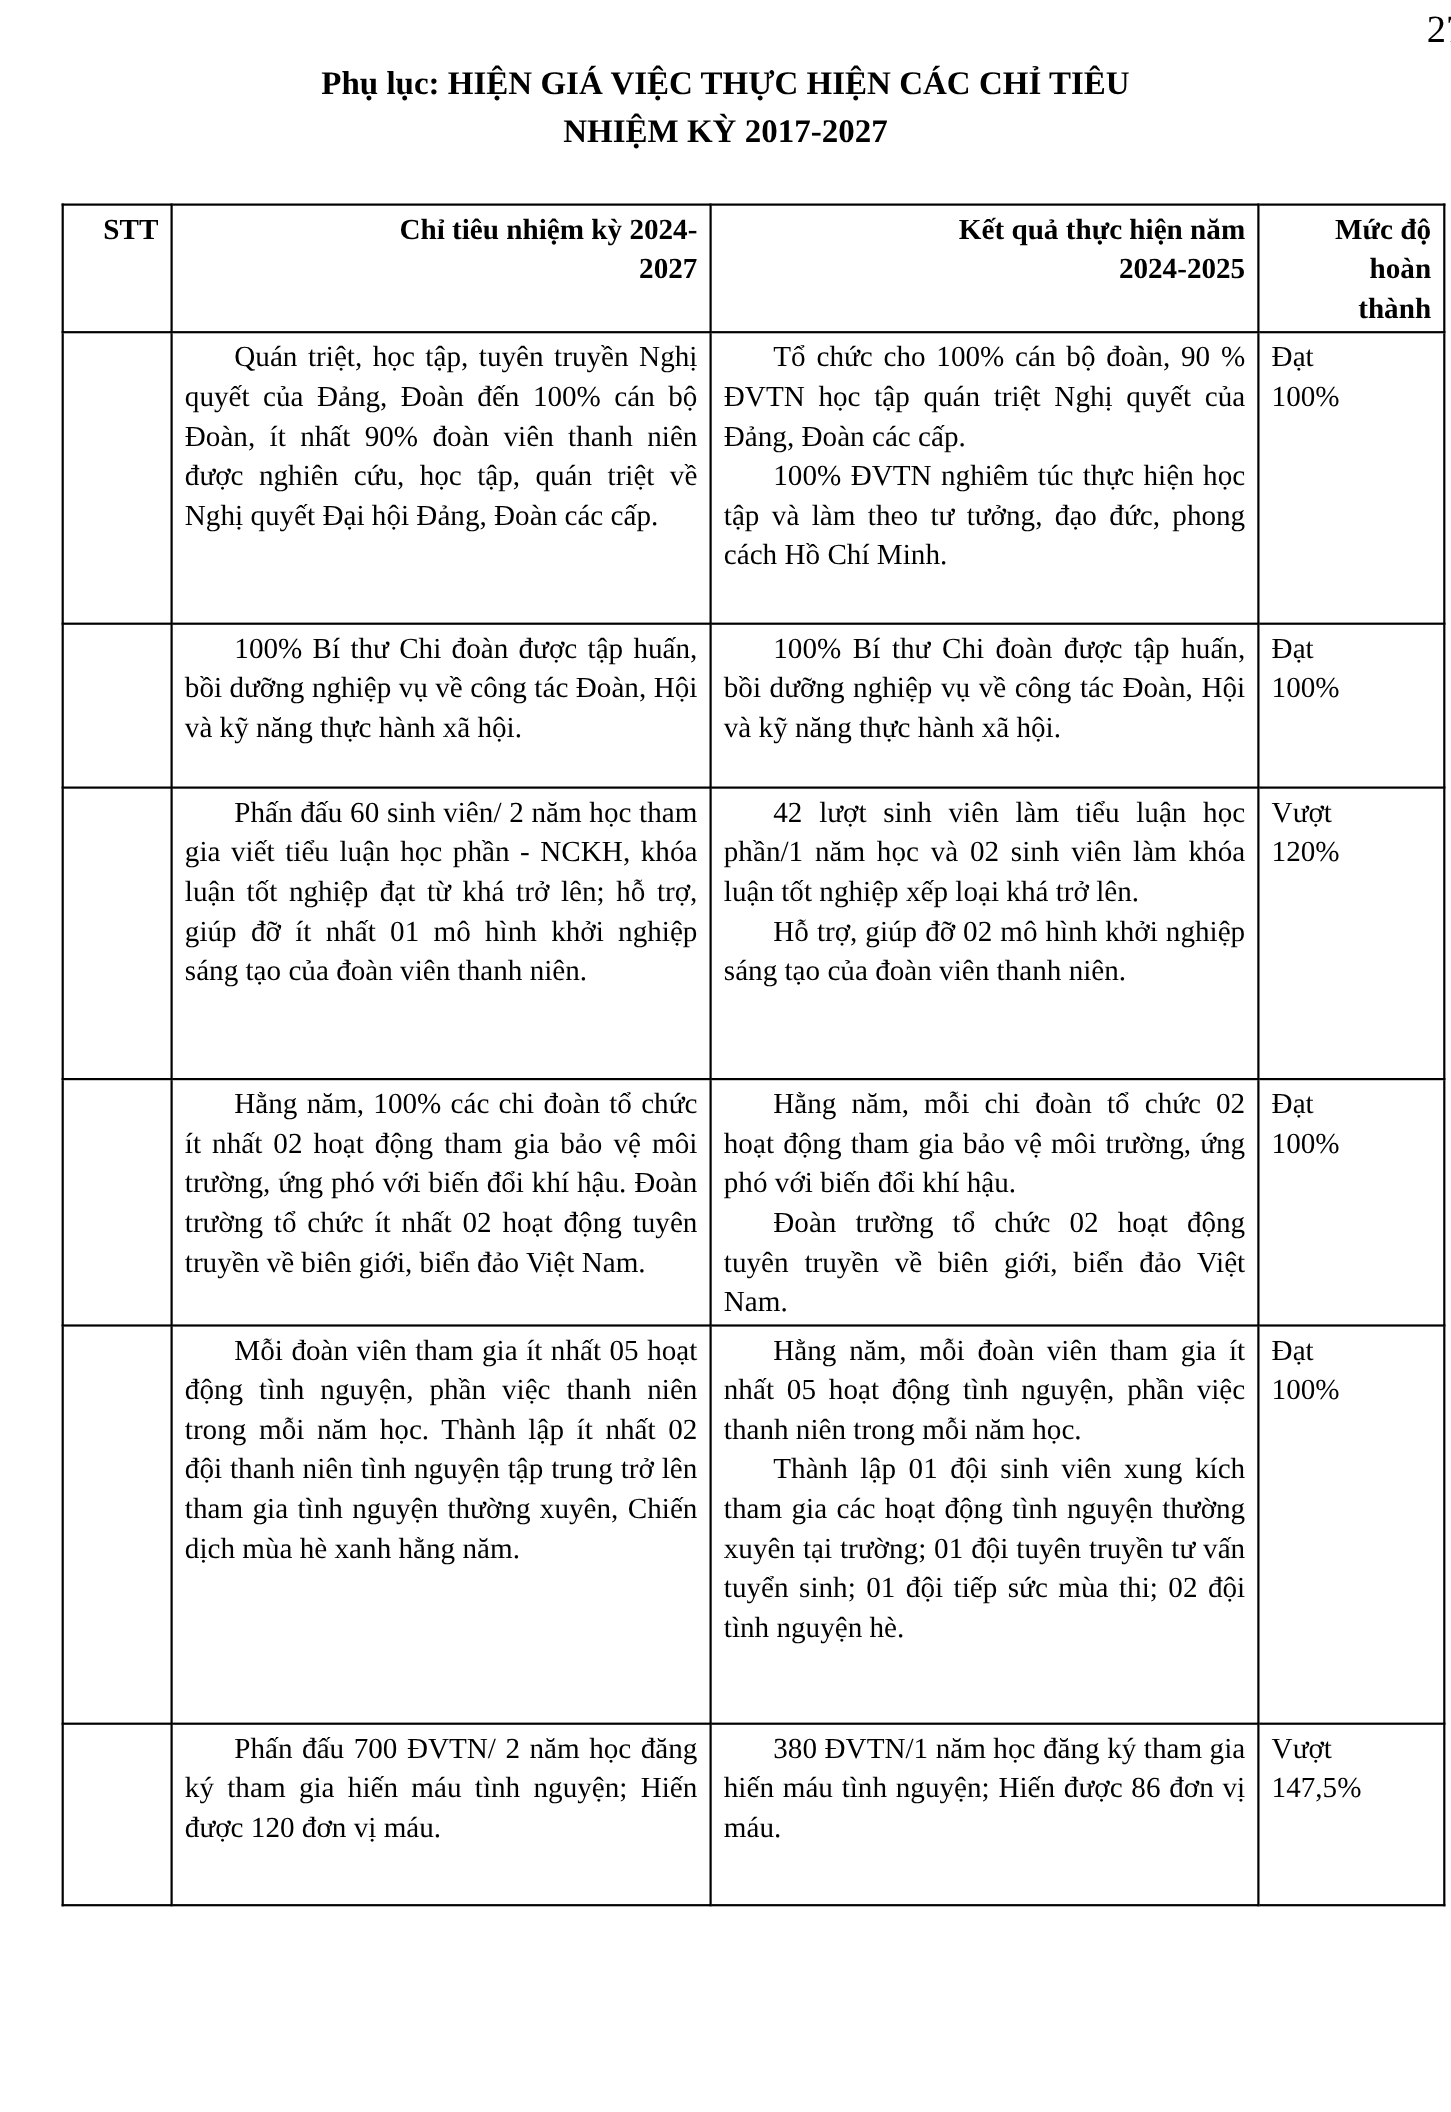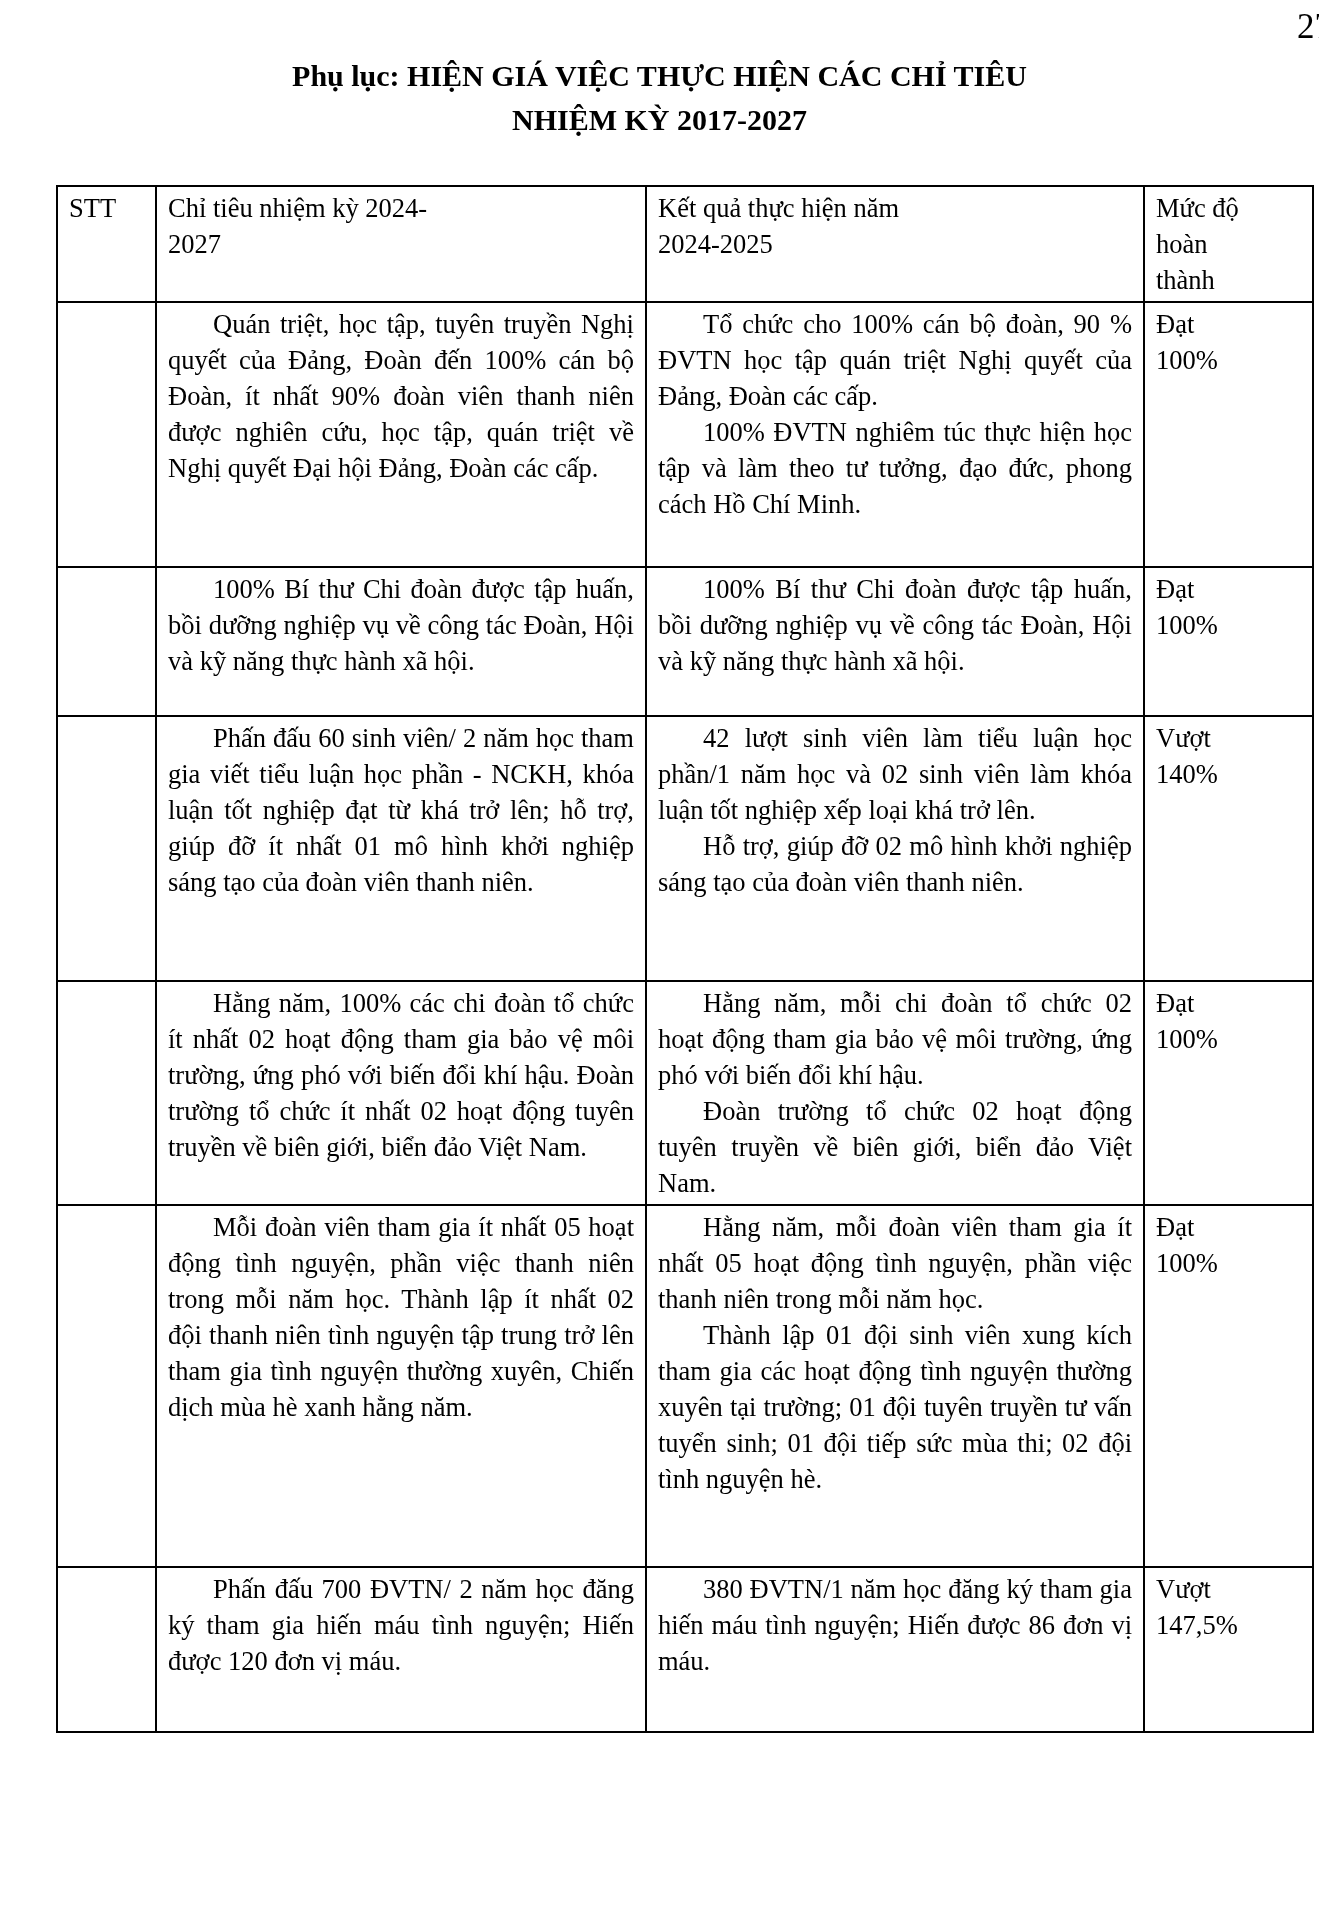--- a/index.html
+++ b/index.html
@@ -40,23 +40,23 @@
   }
   table.appendix td {
     border: 2px solid #000;
     vertical-align: top;
     padding: 3px 11px;
     font-size: 26.5px;
     line-height: 36px;
     overflow: hidden;
   }
   td.hd {
-    text-align: left;
+    text-align: right;
     vertical-align: middle;
-    font-weight: normal;
+    font-weight: bold;
     font-size: 27px;
     line-height: 37px;
     padding: 4px 4px;
   }
   td.stt-col { text-align: center; }
   td.status {
     vertical-align: middle;
     font-weight: normal;
     font-size: 28px;
     line-height: 44px;
@@ -147,21 +147,21 @@
       <td class="stt-col"></td>
       <td>
         <p class="para">Phấn đấu 60 sinh viên/ 2 năm học tham gia viết tiểu luận học phần - NCKH, khóa luận tốt nghiệp đạt từ khá trở lên; hỗ trợ, giúp đỡ ít nhất 01 mô hình khởi nghiệp sáng tạo của đoàn viên thanh niên.</p>
       </td>
       <td>
         <p class="para">42 lượt sinh viên làm tiểu luận học phần/1 năm học và 02 sinh viên làm khóa luận tốt nghiệp xếp loại khá trở lên.</p>
         <p class="para">Hỗ trợ, giúp đỡ 02 mô hình khởi nghiệp sáng tạo của đoàn viên thanh niên.</p>
       </td>
       <td class="status">
         <div>Vượt</div>
-        <div>140%</div>
+        <div>120%</div>
       </td>
     </tr>
 
     <tr class="r4">
       <td class="stt-col"></td>
       <td>
         <p class="para">Hằng năm, 100% các chi đoàn tổ chức ít nhất 02 hoạt động tham gia bảo vệ môi trường, ứng phó với biến đổi khí hậu. Đoàn trường tổ chức ít nhất 02 hoạt động tuyên truyền về biên giới, biển đảo Việt Nam.</p>
       </td>
       <td>
         <p class="para">Hằng năm, mỗi chi đoàn tổ chức 02 hoạt động tham gia bảo vệ môi trường, ứng phó với biến đổi khí hậu.</p>

